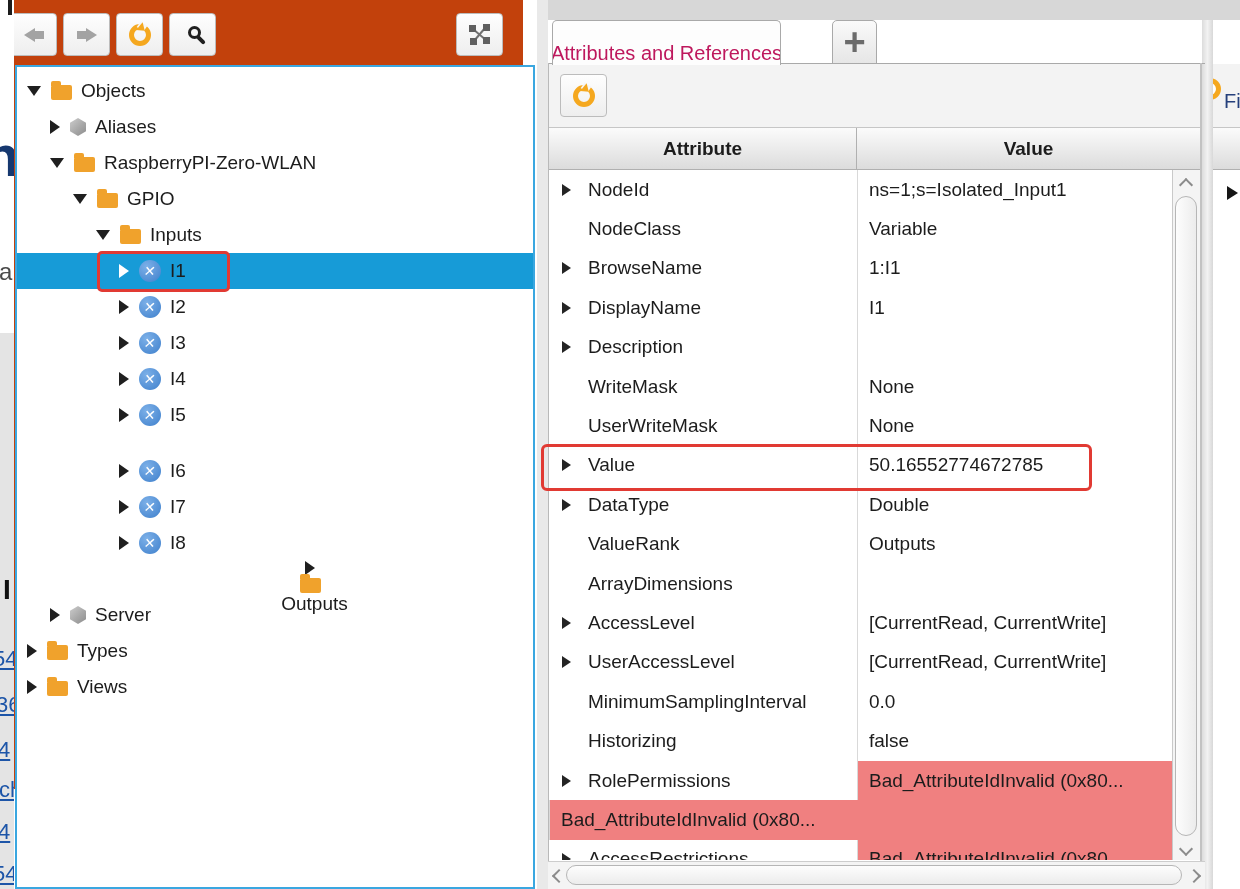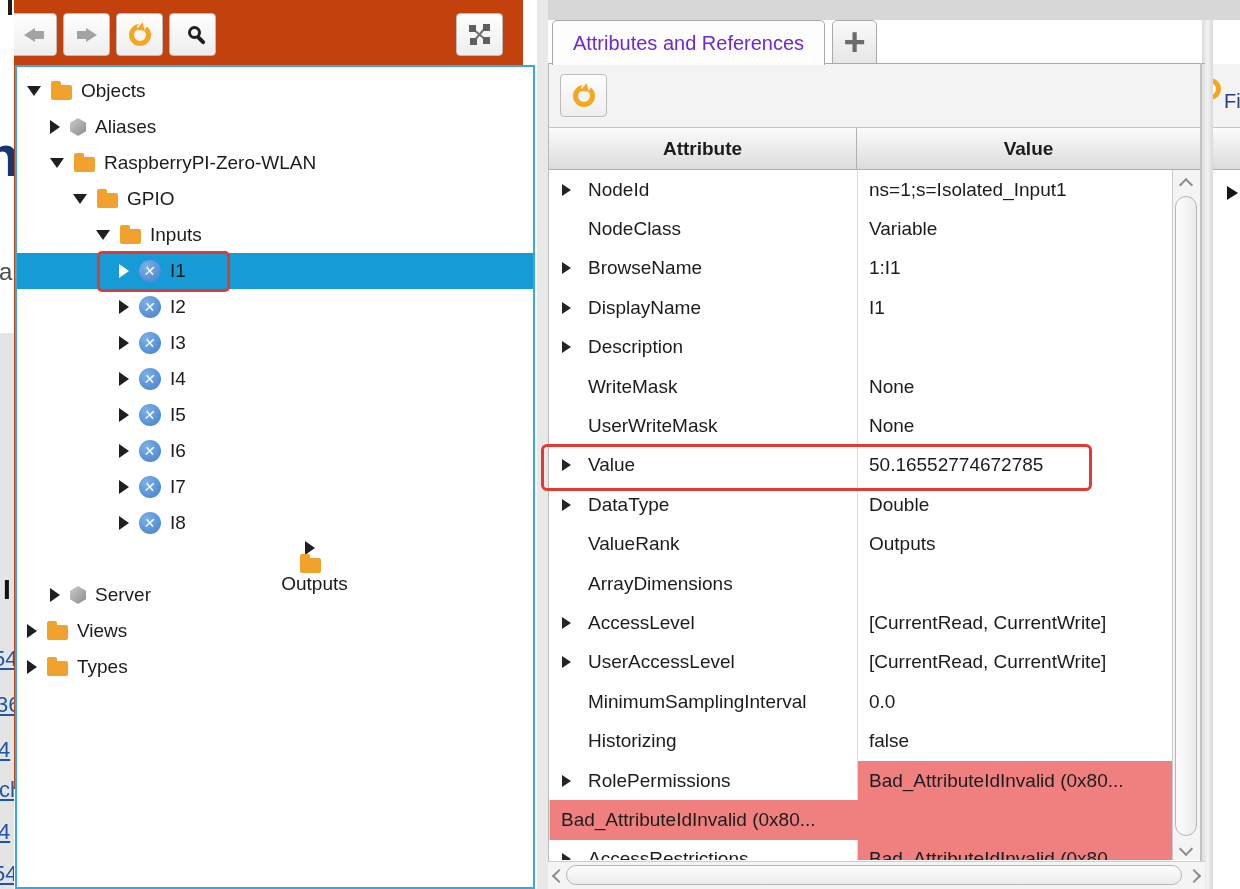--- a/index.html
+++ b/index.html
@@ -55,24 +55,24 @@
   .icon-variable::after { content:"\2715"; transform:skewX(-8deg); }
 
   
   .splitA { left:537px; top:0; width:11px; height:889px; background:#e9e9e9; }
   .splitB { left:1202px; top:20px; width:11px; height:869px;
             background:linear-gradient(90deg,#dcdcdc,#f2f2f2,#d8d8d8); }
   .top-strip { left:548px; top:0; width:692px; height:20px; background:#d7d7d7; }
 
   
   .tabline { left:548px; top:63px; width:657px; height:1px; background:#a9a9a9; }
-  .tab { left:552px; top:20px; width:273px; height:45px; background:#fdfdfd;
+  .tab { left:552px; top:20px; width:229px; height:45px; background:#fdfdfd;
          border:1px solid #a9a9a9; border-bottom:none; border-radius:5px 5px 0 0;
-         display:flex; align-items:center; justify-content:center; z-index:3;
-         font-size:20px; color:#6d28d9; white-space:nowrap; overflow:hidden; }
+         display:flex; align-items:flex-end; justify-content:center; z-index:3;
+         font-size:20px; color:#be185d; white-space:nowrap; overflow:hidden; }
   .tab-plus { left:832px; top:20px; width:45px; height:44px; background:linear-gradient(#fafafa,#e6e6e6);
               border:1px solid #a9a9a9; border-radius:5px 5px 0 0; display:flex; align-items:center;
               justify-content:center; font-size:38px; font-weight:bold; color:#6b6b6b; z-index:2; }
   .right-toolbar { left:549px; top:64px; width:651px; height:63px; background:#f3f3f3; }
   .r-border-l { left:548px; top:63px; width:1px; height:826px; background:#b9b9b9; }
   .r-border-r { left:1200px; top:63px; width:2px; height:826px; background:#c2c2c2; }
 
   
   .attr-header { left:549px; top:127px; width:651px; height:43px; display:flex;
                  background:linear-gradient(#fbfbfb,#dcdcdc); border-top:1px solid #c6c6c6;
@@ -211,21 +211,21 @@
           <div class="tree-row" style="padding-left: 102px;">
             <span class="tw arr-right"></span>
             <span class="t-icon icon-variable"></span>
             <span>I4</span>
           </div>
           <div class="tree-row" style="padding-left: 102px;">
             <span class="tw arr-right"></span>
             <span class="t-icon icon-variable"></span>
             <span>I5</span>
           </div>
-          <div class="tree-row" style="padding-left: 102px;">
+          <div class="tree-row" style="padding-left: 102px; margin-top: 20px;">
             <span class="tw arr-right"></span>
             <span class="t-icon icon-variable"></span>
             <span>I6</span>
           </div>
           <div class="tree-row" style="padding-left: 102px;">
             <span class="tw arr-right"></span>
             <span class="t-icon icon-variable"></span>
             <span>I7</span>
           </div>
           <div class="tree-row" style="padding-left: 102px;">
@@ -239,26 +239,26 @@
             <span>Outputs</span>
           </div>
           <div class="tree-row" style="padding-left: 33px;">
             <span class="tw arr-right"></span>
             <span class="t-icon icon-cube"></span>
             <span>Server</span>
           </div>
           <div class="tree-row" style="padding-left: 10px;">
             <span class="tw arr-right"></span>
             <span class="t-icon icon-folder"></span>
+            <span>Types</span>
+          </div>
+          <div class="tree-row" style="padding-left: 10px;">
+            <span class="tw arr-right"></span>
+            <span class="t-icon icon-folder"></span>
             <span>Views</span>
-          </div>
-          <div class="tree-row" style="padding-left: 10px;">
-            <span class="tw arr-right"></span>
-            <span class="t-icon icon-folder"></span>
-            <span>Types</span>
           </div>
         </div>
     </div>
   </div>
 
   <div class="abs splitA"></div>
   <div class="abs top-strip"></div>
   <div class="abs splitB"></div>
 
   <div class="abs tabline"></div>

